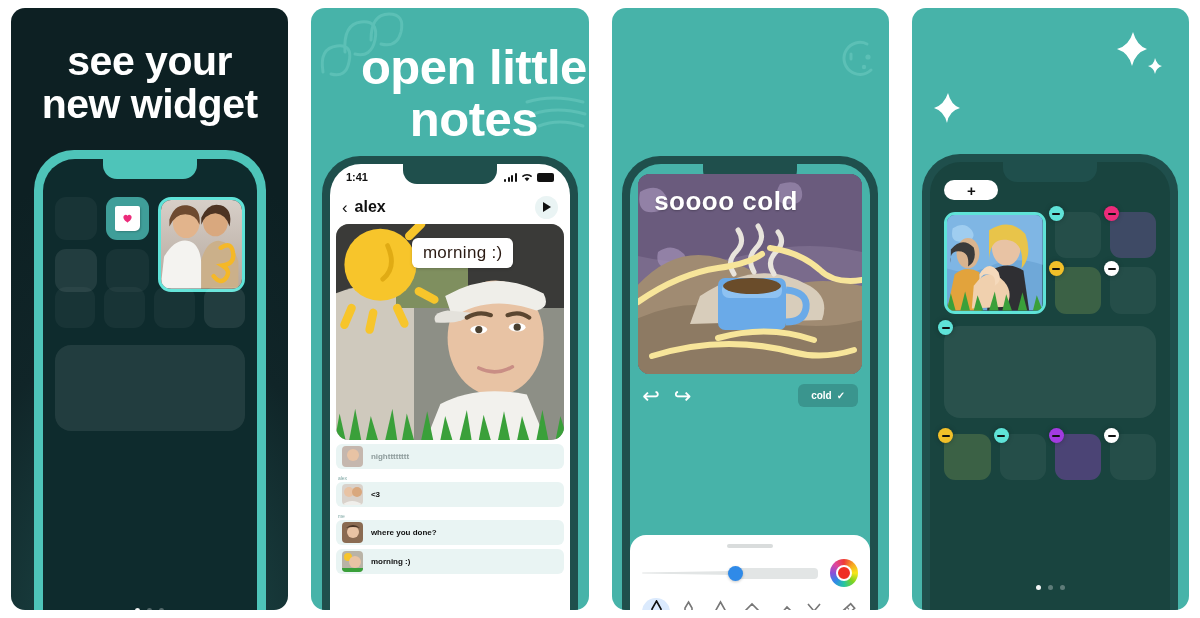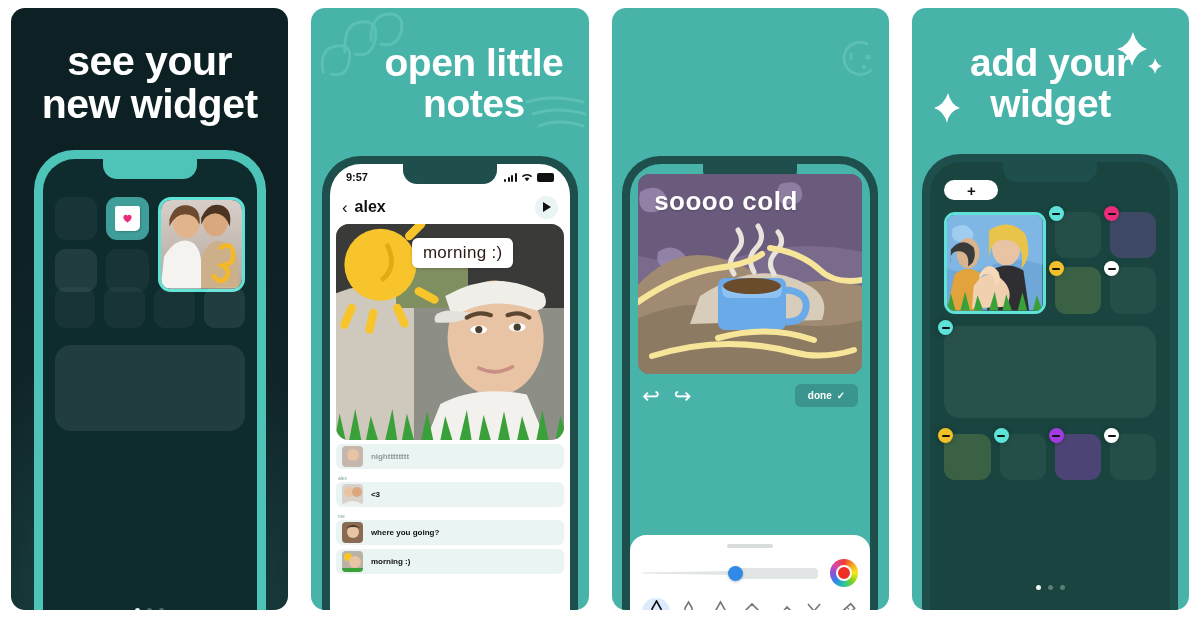--- a/index.html
+++ b/index.html
@@ -33,21 +33,21 @@
     left: 0; right: 0;
     text-align: center;
     color: #ffffff;
     font-weight: 800;
     letter-spacing: -0.5px;
     line-height: 1.06;
     z-index: 6;
     pointer-events: none;
   }
   .p1 .headline { top: 32px; font-size: 41px; }
-  .p2 .headline { top: 34px; font-size: 39px; margin-left: 48px; }
+  .p2 .headline { top: 34px; font-size: 49px; margin-left: 48px; }
   .p3 .headline { top: 34px; font-size: 39px; }
   .p4 .headline { top: 34px; font-size: 39px; }
 
   
   .doodle { position: absolute; z-index: 2; pointer-events: none; }
 
   
   .phone {
     position: absolute;
     left: 50%;
@@ -414,21 +414,21 @@
       </g>
     </svg>
 
     <div class="headline">open little<br>notes</div>
 
     <div class="phone phone-2">
       <div class="screen-2">
         <div class="notch notch-dark"></div>
 
         <div class="statusbar">
-          <span>9:57</span>
+          <span>1:41</span>
           <span class="status-icons">
             <span class="bars">
                 <i></i>
                 <i></i>
                 <i></i>
                 <i></i>
               </span>
             <svg width="12" height="9" viewBox="0 0 12 9">
               <path d="M6 8.2 L3.6 5.6 a3.6 3.6 0 0 1 4.8 0 Z" fill="#111"></path>
               <path d="M1.4 3.6 a6.6 6.6 0 0 1 9.2 0" stroke="#111" stroke-width="1.5" fill="none"></path>
@@ -516,21 +516,21 @@
 
           <div class="msg-group-label">me</div>
           <div class="msg-row">
             <span class="msg-thumb">
               <svg width="21" height="21" viewBox="0 0 21 21">
                   <rect width="21" height="21" fill="#8a6b52"></rect>
                   <circle cx="11" cy="10" r="6" fill="#e8c3a4"></circle>
                   <path d="M4 6 q7 -6 14 0 q-7 -2 -14 0Z" fill="#4a3526"></path>
                 </svg>
             </span>
-            <span class="msg-text">where you going?</span>
+            <span class="msg-text">where you done?</span>
           </div>
 
           <div class="msg-row">
             <span class="msg-thumb">
               <svg width="21" height="21" viewBox="0 0 21 21">
                   <rect width="21" height="21" fill="#b9b3a6"></rect>
                   <circle cx="6" cy="6" r="4" fill="#f7c52b"></circle>
                   <circle cx="13" cy="11" r="6" fill="#e8c3a4"></circle>
                   <rect y="17" width="21" height="4" fill="#3aa03a"></rect>
                 </svg>
@@ -587,21 +587,21 @@
               <path d="M22 182 q70 -22 140 -4 q30 8 62 -2"></path>
             </g>
           </svg>
           <div class="hand-text" style="top:12px;left:16px;">soooo cold</div>
         </div>
 
         <div class="ctrl-row">
           <span class="undo">↩</span>
           <span class="redo">↪</span>
           <span class="done-btn">
-            <span>done</span>
+            <span>cold</span>
             <span>✓</span>
           </span>
         </div>
 
         <div class="toolsheet">
           <div class="grabber"></div>
           <div class="slider-row">
             <span class="slider">
               <span class="track-l"></span>
               <span class="track-r"></span>
@@ -664,21 +664,20 @@
 
   <div class="panel p4">
     <svg class="doodle" style="top:22px;right:22px;" width="56" height="56" viewBox="0 0 56 56">
       <path d="M22 2 q4 14 14 17 q-12 4 -15 17 q-3 -13 -15 -17 q12 -3 16 -17Z" fill="#ffffff"></path>
       <path d="M44 28 q2 7 7 8 q-6 2 -7 8 q-1 -6 -7 -8 q6 -1 7 -8Z" fill="#ffffff"></path>
     </svg>
     <svg class="doodle" style="top:82px;left:18px;" width="42" height="42" viewBox="0 0 42 42">
       <path d="M18 3 q3 12 12 15 q-11 3 -13 15 q-3 -12 -13 -15 q10 -3 14 -15Z" fill="#ffffff"></path>
     </svg>
 
-    <div class="headline">add your<br>widget</div>
 
     <div class="phone phone-4">
       <div class="screen-4">
         <div class="notch notch-dark"></div>
 
         <div class="plus-pill">+</div>
 
         <div class="jiggle-grid">
           <div class="cell" style="grid-column:span 2;grid-row:span 2;">
             <div class="tile" style="border:3px solid #5fe3d8;overflow:hidden;background:none;">

